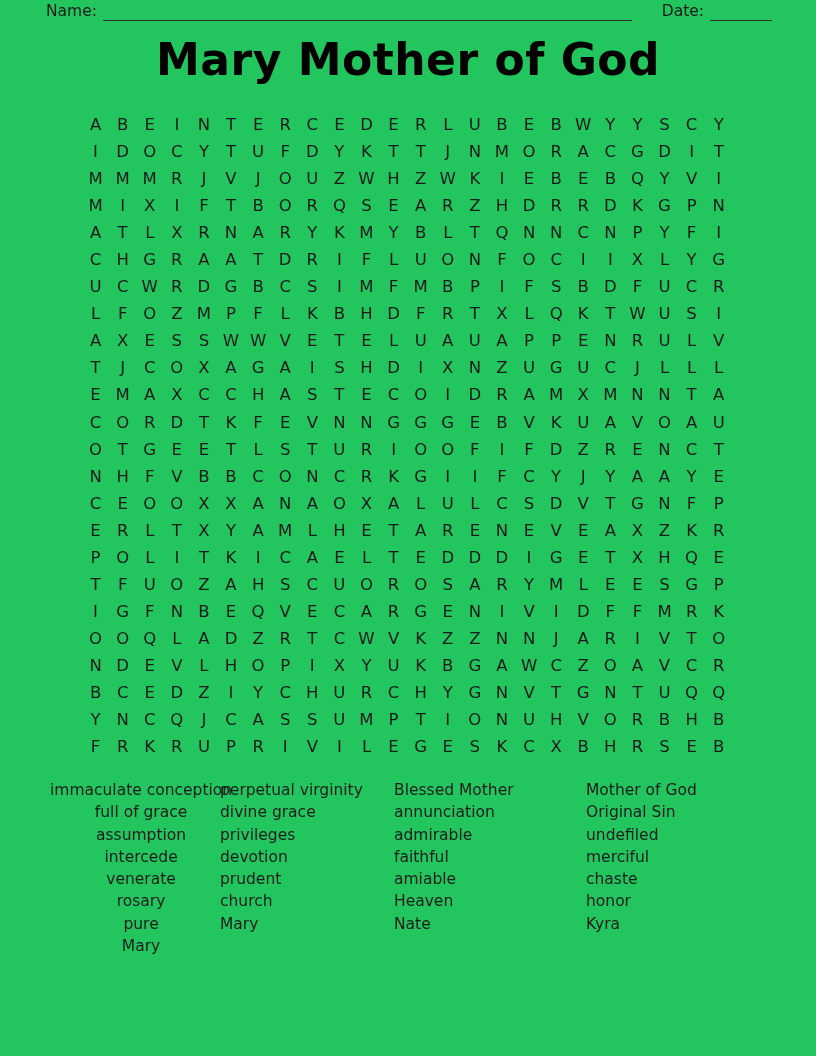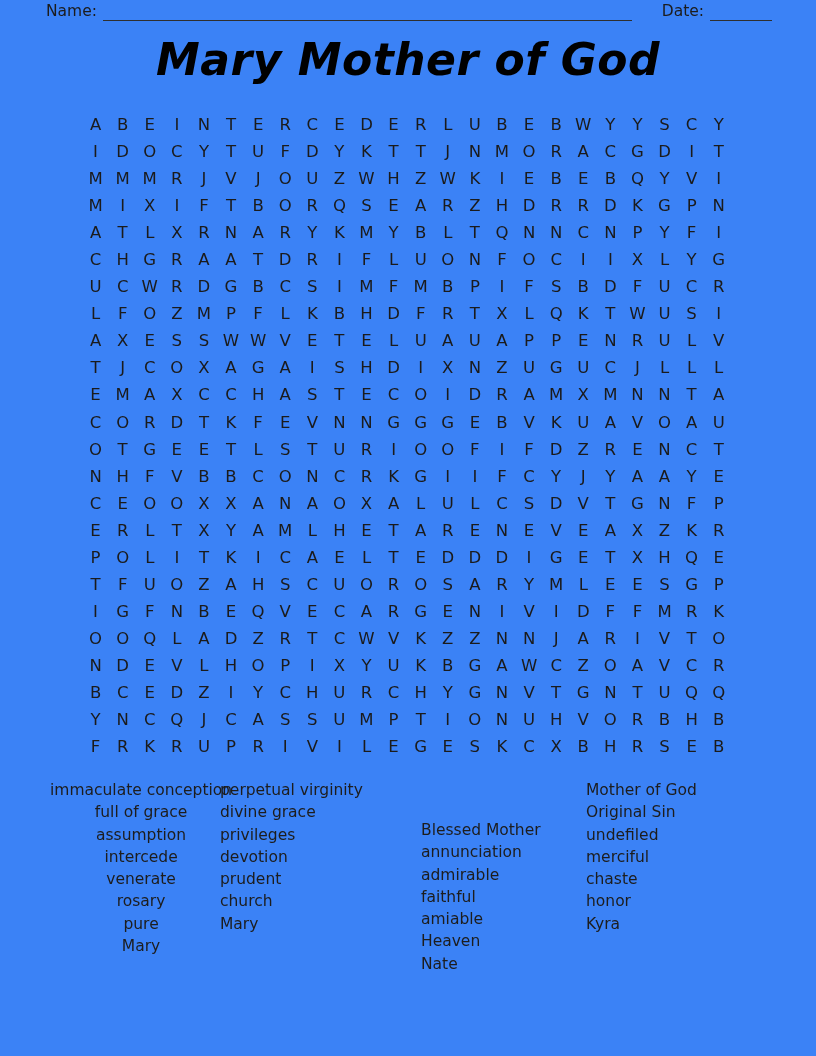--- a/index.html
+++ b/index.html
@@ -4,21 +4,21 @@
 <style>
   html, body {
     margin: 0;
     padding: 0;
     background: #ffffff;
   }
   #page {
     position: relative;
     width: 816px;
     height: 1056px;
-    background: #3b82f6;
+    background: #22c55e;
     font-family: "DejaVu Sans", "Liberation Sans", sans-serif;
     color: #1c1c1c;
     overflow: hidden;
   }
 
   
   .header-row {
     position: absolute;
     top: 1px;
     left: 46px;
@@ -50,21 +50,20 @@
   .title {
     position: absolute;
     top: 34px;
     left: 0;
     width: 100%;
     text-align: center;
     font-size: 44px;
     font-weight: 700;
     letter-spacing: 0.5px;
     color: #000000;
-    font-style: italic;
   }
 
   
   .grid {
     position: absolute;
     left: 82px;
     top: 111px;
     display: grid;
     grid-template-columns: repeat(24, 27.1px);
     grid-auto-rows: 27.05px;
@@ -89,21 +88,21 @@
     position: absolute;
     top: 0;
     font-size: 15.5px;
     font-weight: 500;
     line-height: 22.3px;
     color: #1d1d1d;
     white-space: nowrap;
   }
   .word-col-1 { left: 50px; text-align: center; }
   .word-col-2 { left: 220px; }
-  .word-col-3 { left: 421px; margin-top: 40px; }
+  .word-col-3 { left: 394px; }
   .word-col-4 { left: 586px; }
 </style>
 </head>
 <body>
 
 <div id="page">
 
   <div class="header-row">
     <span class="hdr-label">Name:</span>
     <span class="fill-line name-line"></span>

